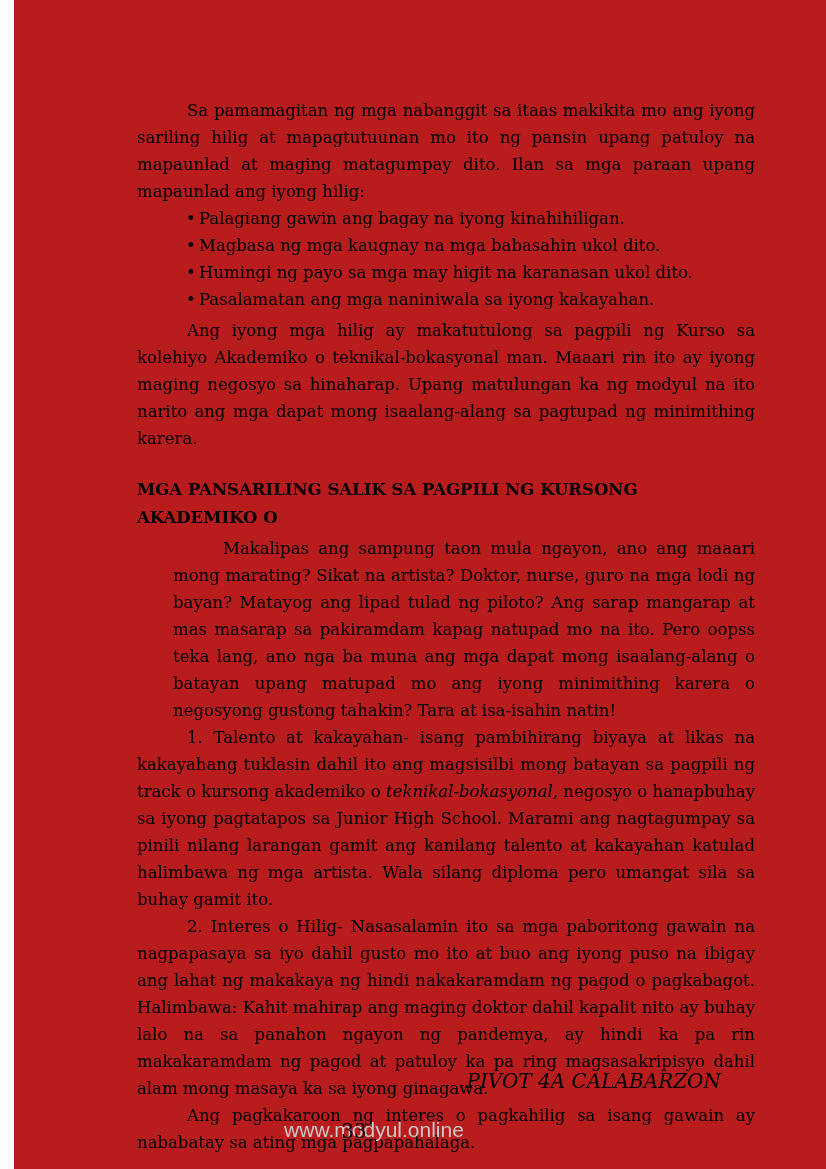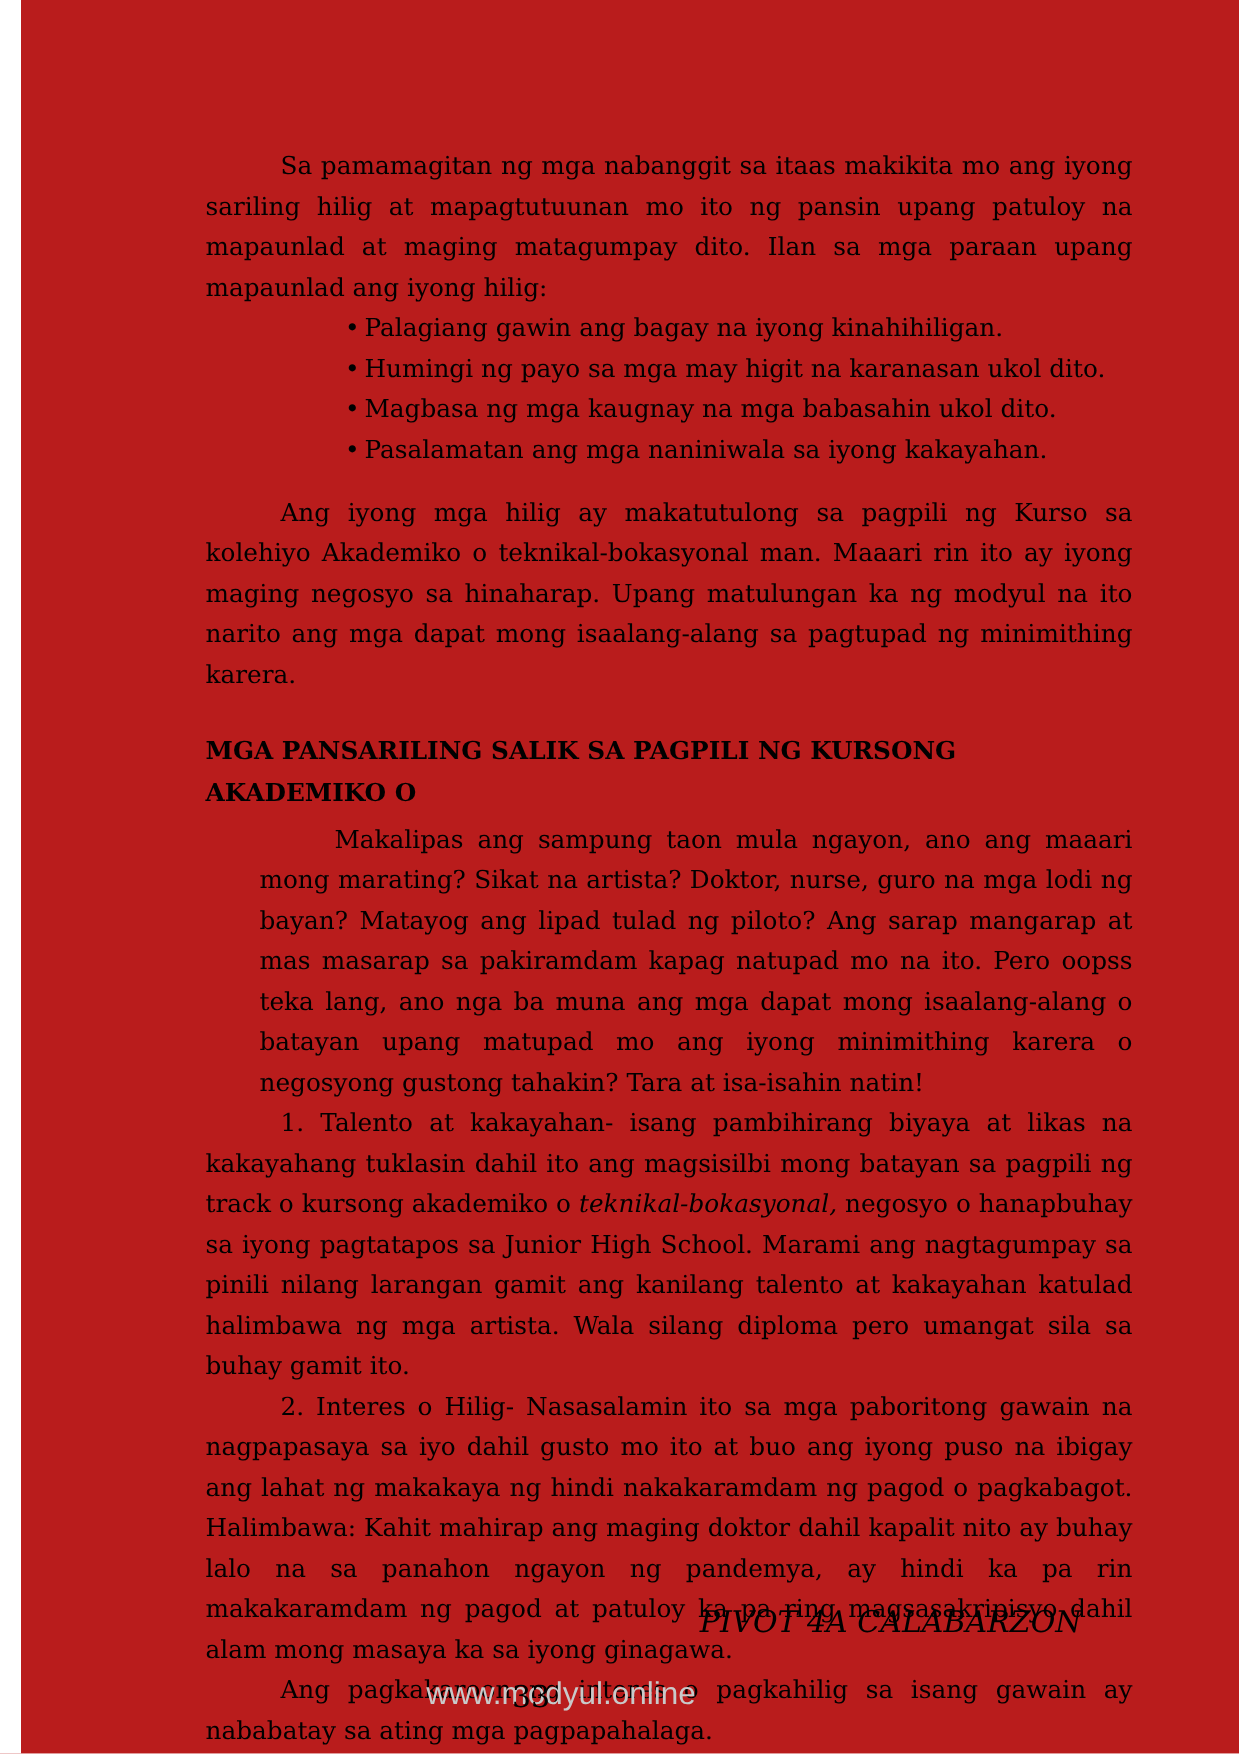--- a/index.html
+++ b/index.html
@@ -30,27 +30,26 @@
   .para {
     text-align: justify;
     text-indent: 50px;
   }
   .bullet-list {
     margin-left: 49px;
   }
   .bullet-row {
     line-height: 27px;
     white-space: nowrap;
-    margin-left: 44px;
   }
   .bullet-marker {
     display: inline-block;
     width: 13px;
   }
-  .para-after-list { margin-top: 15px; }
+  .para-after-list { margin-top: 4px; }
   .section-heading {
     margin-top: 24px;
     text-align: left;
     font-weight: bold;
     line-height: 28px;
   }
   .para-after-heading { margin-top: 3px; margin-left: 36px; }
   .italic-seg { font-style: italic; }
   .footer-brand {
     position: absolute;
@@ -89,24 +88,24 @@
 
   <div class="content">
 
     <p class="para">Sa pamamagitan ng mga nabanggit sa itaas makikita mo ang iyong sariling hilig at mapagtutuunan mo ito ng pansin upang patuloy na mapaunlad at maging matagumpay dito. Ilan sa mga paraan upang mapaunlad ang iyong hilig:</p>
 
     <div class="bullet-list">
       <div class="bullet-row">
         <span class="bullet-marker">•</span><span>Palagiang gawin ang bagay na iyong kinahihiligan.</span>
       </div>
       <div class="bullet-row">
-        <span class="bullet-marker">•</span><span>Humingi ng payo sa mga may higit na karanasan ukol dito.</span>
+        <span class="bullet-marker">•</span><span>Magbasa ng mga kaugnay na mga babasahin ukol dito.</span>
       </div>
       <div class="bullet-row">
-        <span class="bullet-marker">•</span><span>Magbasa ng mga kaugnay na mga babasahin ukol dito.</span>
+        <span class="bullet-marker">•</span><span>Humingi ng payo sa mga may higit na karanasan ukol dito.</span>
       </div>
       <div class="bullet-row">
         <span class="bullet-marker">•</span><span>Pasalamatan ang mga naniniwala sa iyong kakayahan.</span>
       </div>
     </div>
 
     <p class="para para-after-list">Ang iyong mga hilig ay makatutulong sa pagpili ng Kurso sa kolehiyo Akademiko o teknikal-bokasyonal man. Maaari rin ito ay iyong maging negosyo sa hinaharap. Upang matulungan ka ng modyul na ito narito ang mga dapat mong isaalang-alang sa pagtupad ng minimithing karera.</p>
 
     <div class="section-heading">
       <div>MGA PANSARILING SALIK SA PAGPILI NG KURSONG AKADEMIKO O</div>

